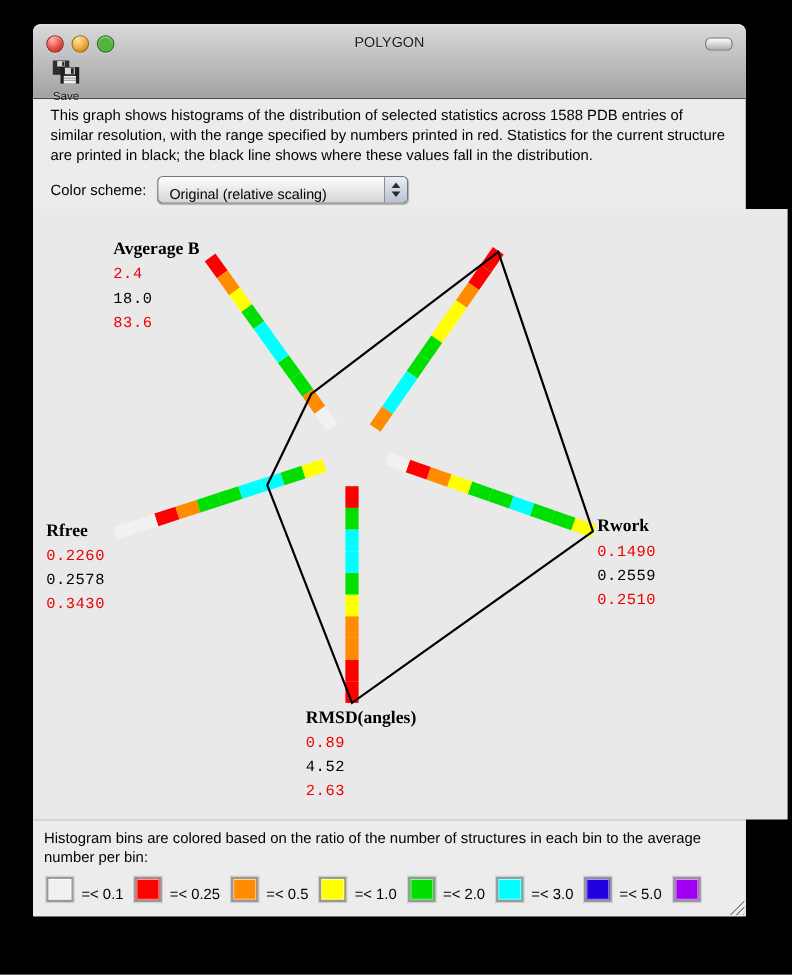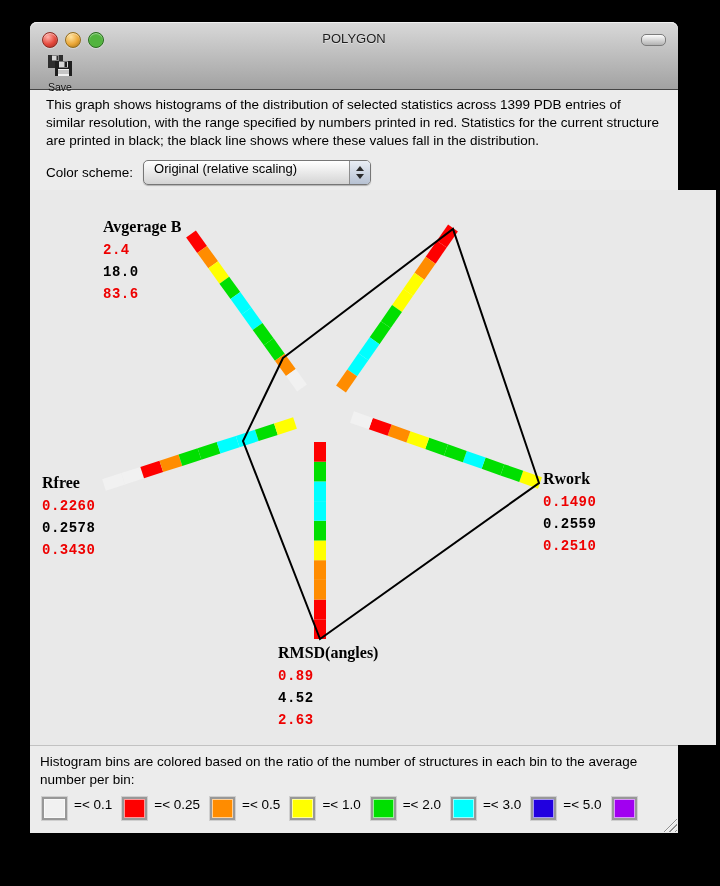--- a/index.html
+++ b/index.html
@@ -44,48 +44,48 @@
   .intro{
     position:absolute;left:16px;top:74px;width:616px;
     font-size:13.5px;line-height:18px;color:#000;
   }
   .scheme-row{position:absolute;left:16px;top:137px;height:27px;display:flex;align-items:center;}
   .scheme-label{font-size:13.5px;color:#000;margin-right:10px;}
   .popup{
     position:relative;width:228px;height:25px;border:1px solid #767676;border-radius:5px;
     background:linear-gradient(#ffffff,#d4d4d4);
     box-shadow:0 1px 1px rgba(0,0,0,.25), inset 0 1px 0 #fff;
-    display:flex;align-items:flex-start;padding-left:10px;box-sizing:border-box;
+    display:flex;align-items:flex-end;padding-left:10px;box-sizing:border-box;
   }
   .popup-text{font-size:13px;color:#000;}
   .stepper{
     position:absolute;right:0;top:0;bottom:0;width:20px;
     border-left:1px solid #8d8d8d;border-radius:0 4px 4px 0;
     background:linear-gradient(#e9eef5,#b6c1d2);
     display:flex;flex-direction:column;align-items:center;justify-content:center;gap:3px;
   }
   .tri-up{width:0;height:0;border-left:4px solid transparent;border-right:4px solid transparent;border-bottom:5px solid #2b2b2b;}
   .tri-down{width:0;height:0;border-left:4px solid transparent;border-right:4px solid transparent;border-top:5px solid #2b2b2b;}
   
   .plot{position:absolute;left:0;top:168px;width:686px;height:555px;background:#e9e9e9;}
   .plot svg{position:absolute;left:0;top:0;}
   .axis-label{position:absolute;white-space:nowrap;}
   .axis-name{font-family:"Liberation Serif",serif;font-weight:bold;font-size:16px;color:#000;margin-bottom:3px;}
-  .axis-label .num{font-family:"Liberation Mono","DejaVu Sans Mono",monospace;font-weight:bold;font-size:14px;letter-spacing:.5px;line-height:22px;}
+  .axis-label .num{font-family:"Liberation Mono","DejaVu Sans Mono",monospace;font-weight:normal;font-size:14px;letter-spacing:.5px;line-height:22px;}
   .num.red{color:#ee0000;}
   .num.black{color:#000;}
   
   .footer{
     position:absolute;left:0;right:0;top:723px;bottom:0;
     border-top:1px solid #c2c2c2;background:#ececec;
     padding:7px 10px 0 10px;box-sizing:border-box;
   }
   .footer-text{font-size:13.5px;line-height:18px;color:#000;}
   .legend-row{display:flex;align-items:center;margin-top:8px;margin-left:2px;}
-  .legend-item{display:flex;align-items:flex-start;margin-right:10px;}
+  .legend-item{display:flex;align-items:flex-end;margin-right:10px;}
   .legend-item:last-child{margin-right:0;}
   .swatch{
     width:21px;height:19px;border:2px solid #989898;outline:1px solid #cfcfcf;
     box-shadow:inset 0 0 0 1px rgba(255,255,255,.6);
   }
   .legend-label{font-size:13.5px;color:#000;margin-left:7px;}
   .resize-grip{
     position:absolute;right:1px;bottom:1px;width:14px;height:14px;
     background:repeating-linear-gradient(135deg,transparent 0 2px,#8f8f8f 2px 3px,#f5f5f5 3px 4px);
     clip-path:polygon(100% 0,100% 100%,0 100%);
@@ -117,21 +117,21 @@
           <rect x="17.5" y="8" width="2.5" height="5" fill="#1f1f1f"></rect>
           <rect x="11" y="15" width="11" height="7" fill="#f2f2f2"></rect>
           <rect x="11" y="16.5" width="11" height="1" fill="#9a9a9a"></rect>
           <rect x="11" y="18.5" width="11" height="1" fill="#9a9a9a"></rect>
         </svg>
       </span>
       <span class="label">Save</span>
     </div>
   </div>
 
-  <div class="intro">This graph shows histograms of the distribution of selected statistics across 1399 PDB entries of similar resolution, with the range specified by numbers printed in red.  Statistics for the current structure are printed in black; the black line shows where these values fall in the distribution.</div>
+  <div class="intro">This graph shows histograms of the distribution of selected statistics across 1588 PDB entries of similar resolution, with the range specified by numbers printed in red.  Statistics for the current structure are printed in black; the black line shows where these values fall in the distribution.</div>
 
   <div class="scheme-row">
     <span class="scheme-label">Color scheme:</span>
     <div class="popup">
       <span class="popup-text">Original (relative scaling)</span>
       <span class="stepper">
         <span class="tri-up"></span>
         <span class="tri-down"></span>
       </span>
     </div>

